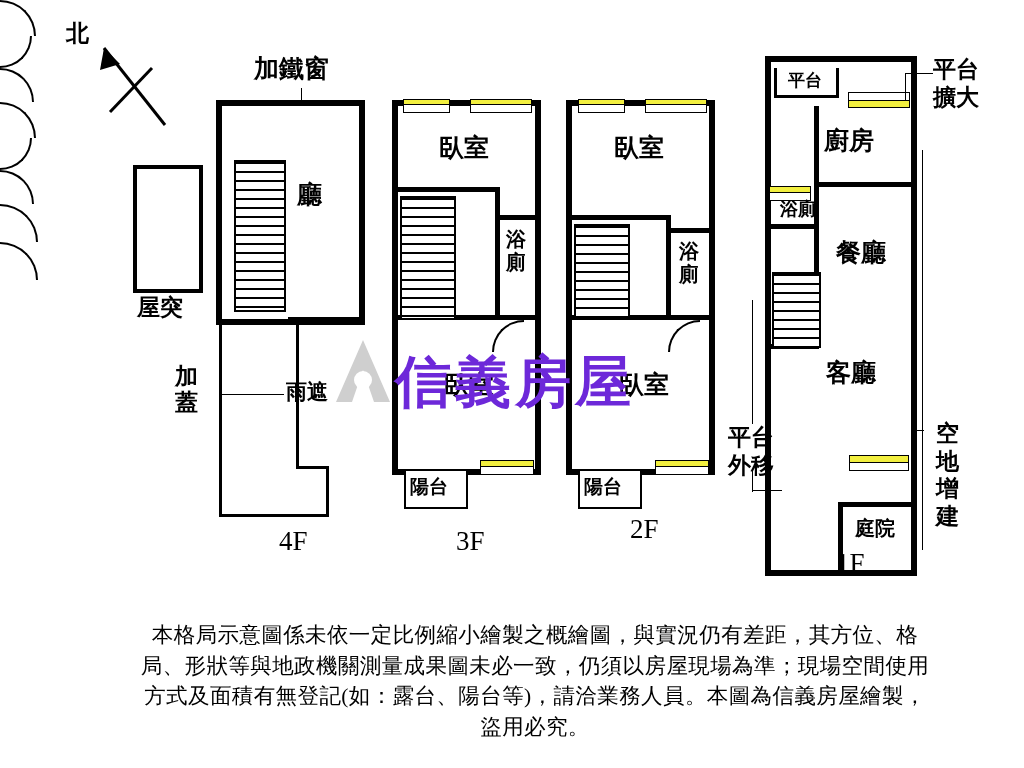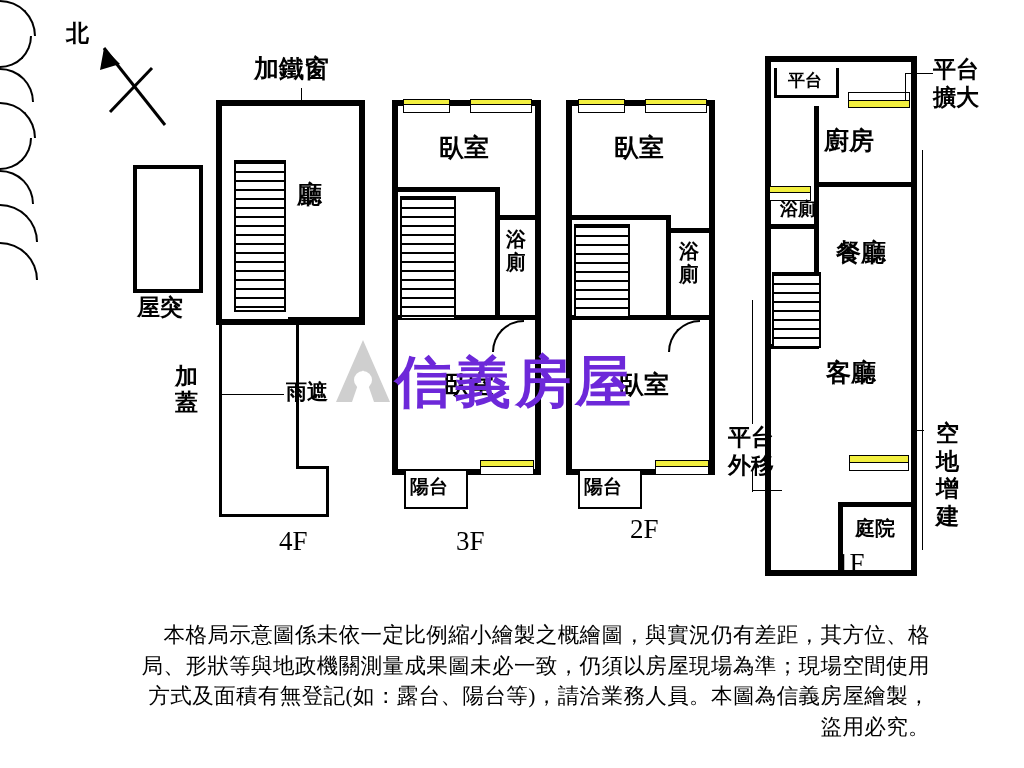--- a/index.html
+++ b/index.html
@@ -25,21 +25,21 @@
 
   
   .door{position:absolute;border:2px solid #000;border-radius:100% 0 0 0;border-right:none;border-bottom:none;}
   .door-tr{border-radius:0 100% 0 0;border:2px solid #000;border-left:none;border-bottom:none;}
   .door-br{border-radius:0 0 100% 0;border:2px solid #000;border-left:none;border-top:none;}
 
   .floorlbl{position:absolute;font-size:27px;font-family:"Liberation Serif",serif;}
   .northlbl{position:absolute;font-size:23px;font-weight:bold;}
 
   .disclaimer{position:absolute;left:140px;top:620px;width:790px;
-    font-size:21.5px;line-height:1.42;text-align:right;letter-spacing:0.4px;}
+    font-size:21.5px;line-height:1.42;text-align:center;letter-spacing:0.4px;}
   .wm-text{position:absolute;left:395px;top:345px;font-size:56px;font-weight:bold;color:#6d28d9;letter-spacing:4px;}
   .wm-mark{position:absolute;left:332px;top:338px;width:62px;height:72px;color:#c9c9c9;}
   .wm-note{position:absolute;left:335px;top:412px;font-size:13px;color:#bdbdbd;letter-spacing:0.5px;}
 
   svg.arrow{position:absolute;overflow:visible;}
   .leader{position:absolute;background:#000;height:1px;}
   .leaderv{position:absolute;background:#000;width:1px;}
 </style>
 </head>
 <body>

